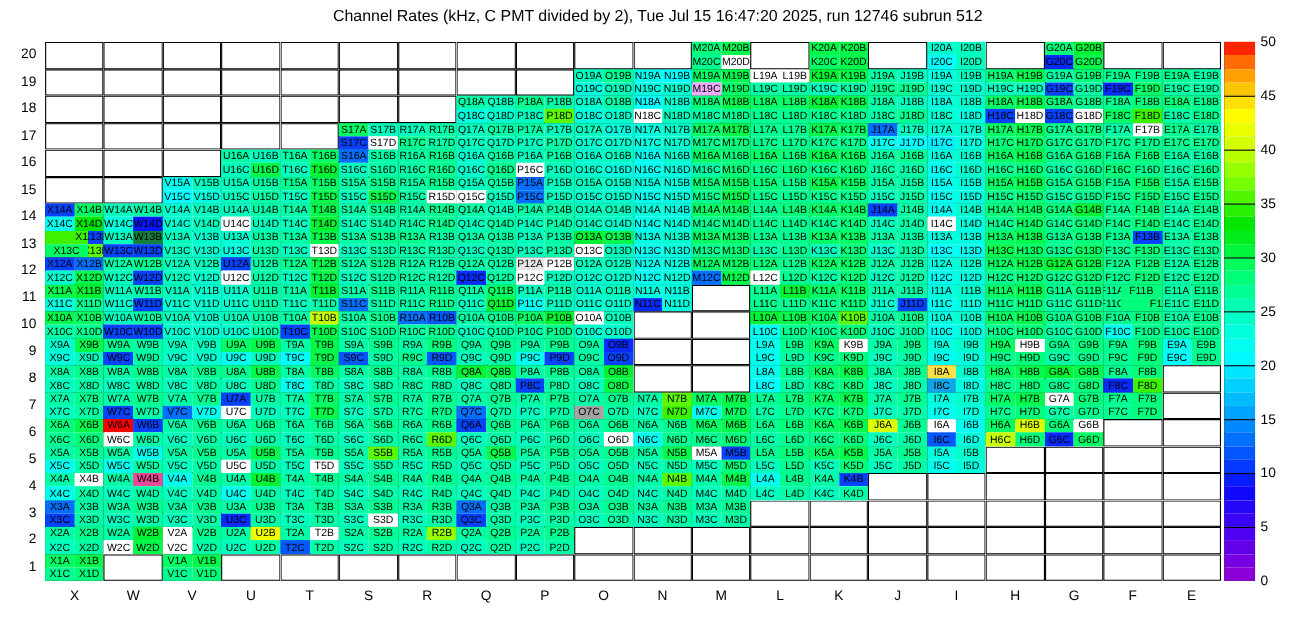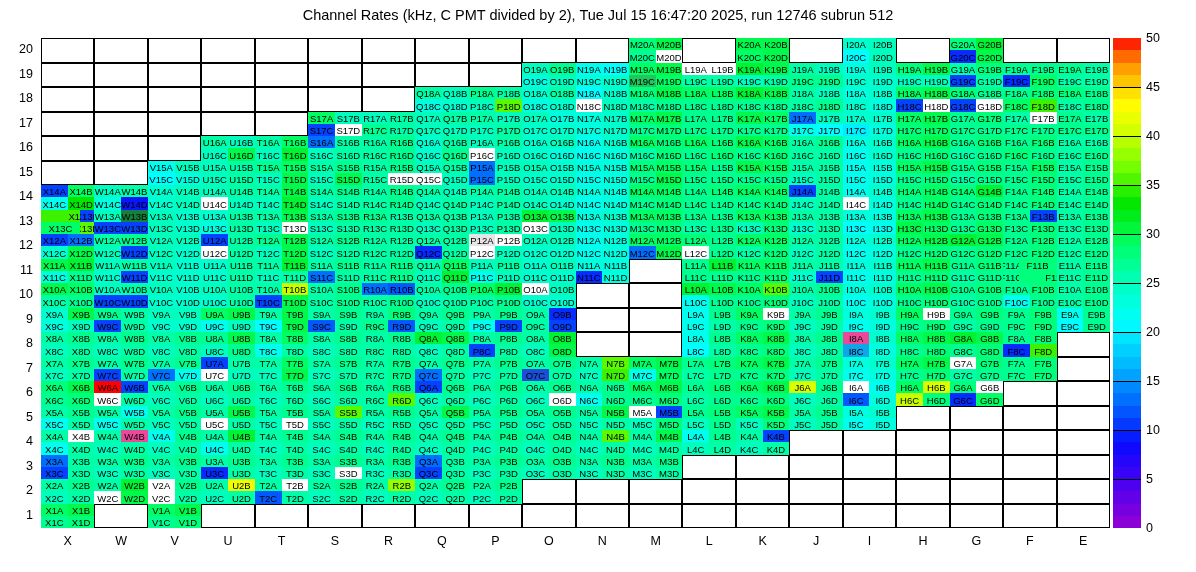--- a/index.html
+++ b/index.html
@@ -157,21 +157,21 @@
             <span>N19D</span>
           </div>
         </div>
         <div class="cell">
           <div class="sub" style="background: rgb(0, 255, 100);">
             <span>M19A</span>
           </div>
           <div class="sub" style="background: rgb(0, 249, 75);">
             <span>M19B</span>
           </div>
-          <div class="sub" style="background: #22c55e;">
+          <div class="sub" style="background: #f0abfc;">
             <span>M19C</span>
           </div>
           <div class="sub" style="background: rgb(0, 255, 100);">
             <span>M19D</span>
           </div>
         </div>
         <div class="cell">
           <div class="sub" style="background: rgb(255, 255, 255);">
             <span>L19A</span>
           </div>
@@ -2975,21 +2975,21 @@
             <span>J8B</span>
           </div>
           <div class="sub" style="background: rgb(0, 255, 190);">
             <span>J8C</span>
           </div>
           <div class="sub" style="background: rgb(0, 255, 167);">
             <span>J8D</span>
           </div>
         </div>
         <div class="cell">
-          <div class="sub" style="background: #ec4899;">
+          <div class="sub" style="background: #fde047;">
             <span>I8A</span>
           </div>
           <div class="sub" style="background: rgb(0, 255, 206);">
             <span>I8B</span>
           </div>
           <div class="sub" style="background: #0ea5e9;">
             <span>I8C</span>
           </div>
           <div class="sub" style="background: rgb(0, 255, 222);">
             <span>I8D</span>
@@ -3164,21 +3164,21 @@
             <span>P7D</span>
           </div>
         </div>
         <div class="cell">
           <div class="sub" style="background: rgb(0, 255, 167);">
             <span>O7A</span>
           </div>
           <div class="sub" style="background: rgb(0, 255, 145);">
             <span>O7B</span>
           </div>
-          <div class="sub" style="background: #1d4ed8;">
+          <div class="sub" style="background: #a3a3a3;">
             <span>O7C</span>
           </div>
           <div class="sub" style="background: rgb(0, 255, 167);">
             <span>O7D</span>
           </div>
         </div>
         <div class="cell">
           <div class="sub" style="background: rgb(0, 255, 167);">
             <span>N7A</span>
           </div>

